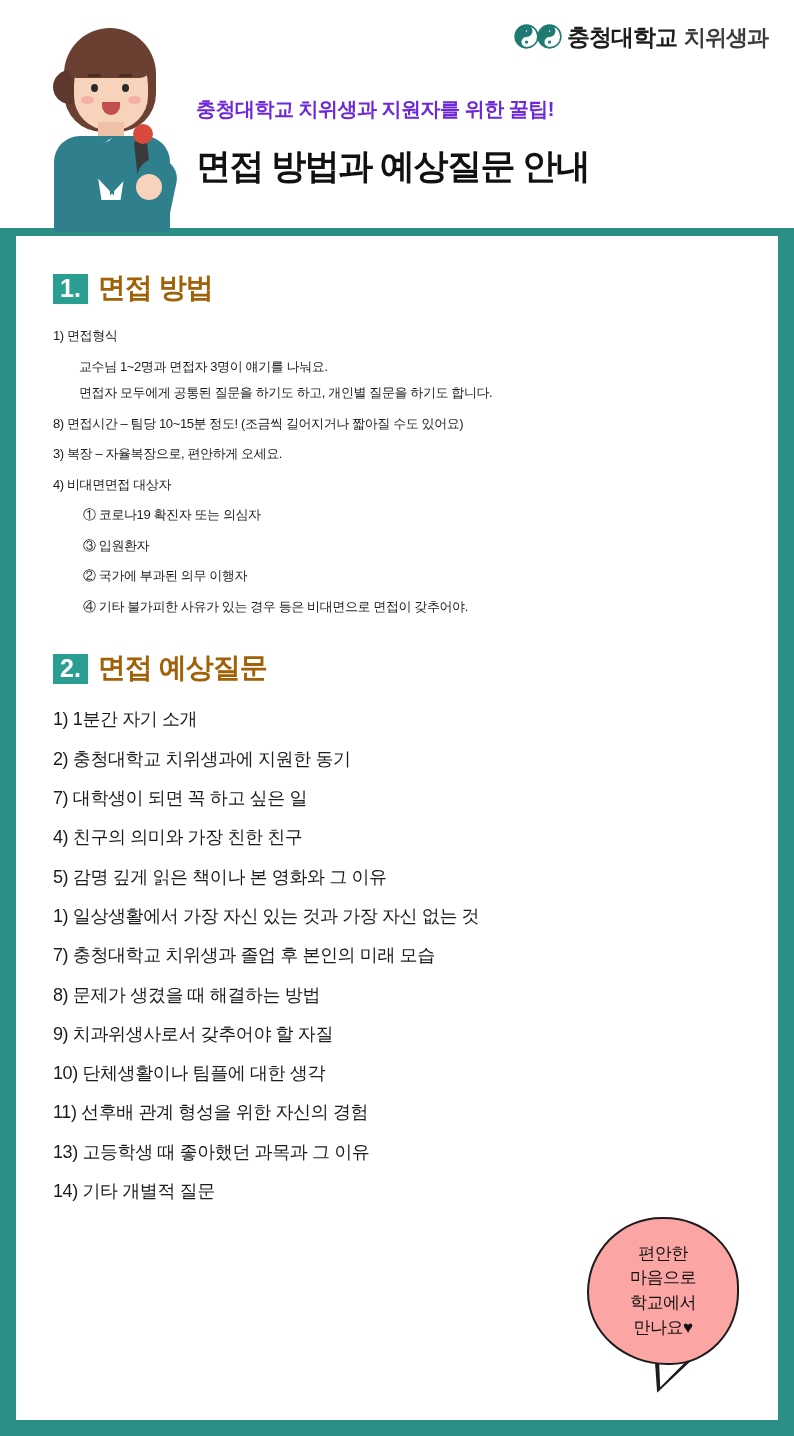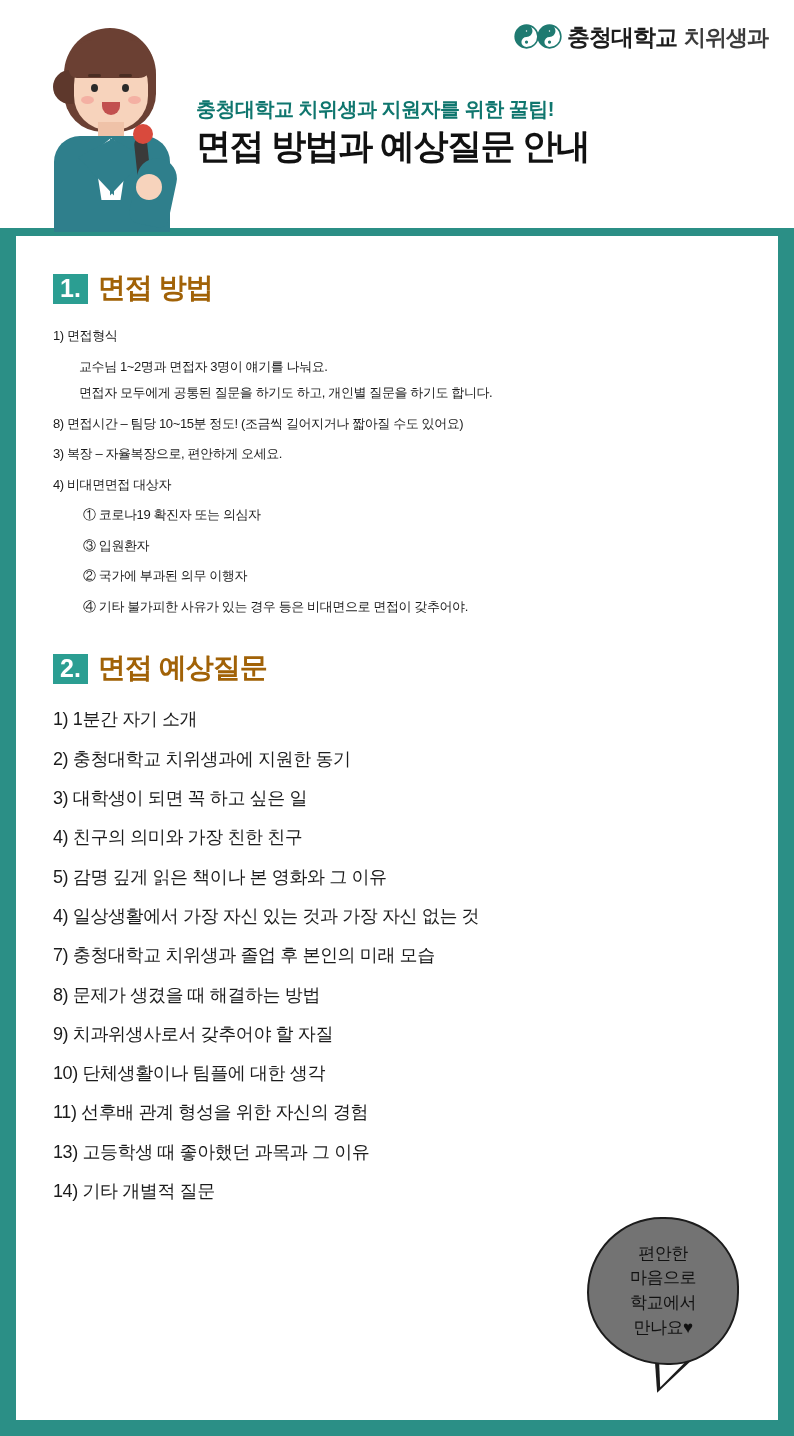--- a/index.html
+++ b/index.html
@@ -146,23 +146,23 @@
     position: absolute; left: 95px; top: 106px;
     width: 20px; height: 20px;
     background: #d94a3d; border-radius: 50%;
   }
 
   .header-texts {
     position: absolute;
     left: 196px; top: 96px;
   }
   .kicker {
-    font-size: 20px; color: #0f766e;
+    font-size: 20px; color: #6d28d9;
     letter-spacing: -.5px;
-    margin-bottom: 0;
+    margin-bottom: 20px;
     font-weight: 600;
   }
   .headline {
     font-size: 35px; font-weight: bold;
     color: #111111; letter-spacing: -1.5px;
   }
 
   
   .card {
     position: absolute;
@@ -203,21 +203,21 @@
   .row.tight { margin-bottom: 9px; }
 
   .sec2 { margin-top: 34px; }
   .sec2 .row { margin-bottom: 15px; font-size: 18px; }
 
   
   .bubble {
     position: absolute;
     right: 36px; bottom: 52px;
     width: 152px; height: 148px;
-    background: #737373;
+    background: #fca5a5;
     border: 2.5px solid #1c1c1c;
     border-radius: 50% 50% 46% 54% / 52% 48% 50% 50%;
     display: flex; flex-direction: column;
     align-items: center; justify-content: center;
     text-align: center;
     line-height: 1.45;
     font-size: 17px;
     color: #111111;
     letter-spacing: -.5px;
   }
@@ -305,24 +305,24 @@
     </div>
 
     <div class="sec2">
       <div class="sec-title">
         <span class="sec-num">2.</span>
         <span class="sec-label">면접 예상질문</span>
       </div>
       <ul class="list">
         <li class="row">1) 1분간 자기 소개</li>
         <li class="row">2) 충청대학교 치위생과에 지원한 동기</li>
-        <li class="row">3) 대학생이 되면 꼭 하고 싶은 일</li>
+        <li class="row">7) 대학생이 되면 꼭 하고 싶은 일</li>
         <li class="row">4) 친구의 의미와 가장 친한 친구</li>
         <li class="row">5) 감명 깊게 읽은 책이나 본 영화와 그 이유</li>
-        <li class="row">4) 일상생활에서 가장 자신 있는 것과 가장 자신 없는 것</li>
+        <li class="row">1) 일상생활에서 가장 자신 있는 것과 가장 자신 없는 것</li>
         <li class="row">7) 충청대학교 치위생과 졸업 후 본인의 미래 모습</li>
         <li class="row">8) 문제가 생겼을 때 해결하는 방법</li>
         <li class="row">9) 치과위생사로서 갖추어야 할 자질</li>
         <li class="row">10) 단체생활이나 팀플에 대한 생각</li>
         <li class="row">11) 선후배 관계 형성을 위한 자신의 경험</li>
         <li class="row">13) 고등학생 때 좋아했던 과목과 그 이유</li>
         <li class="row">14) 기타 개별적 질문</li>
       </ul>
     </div>
 

